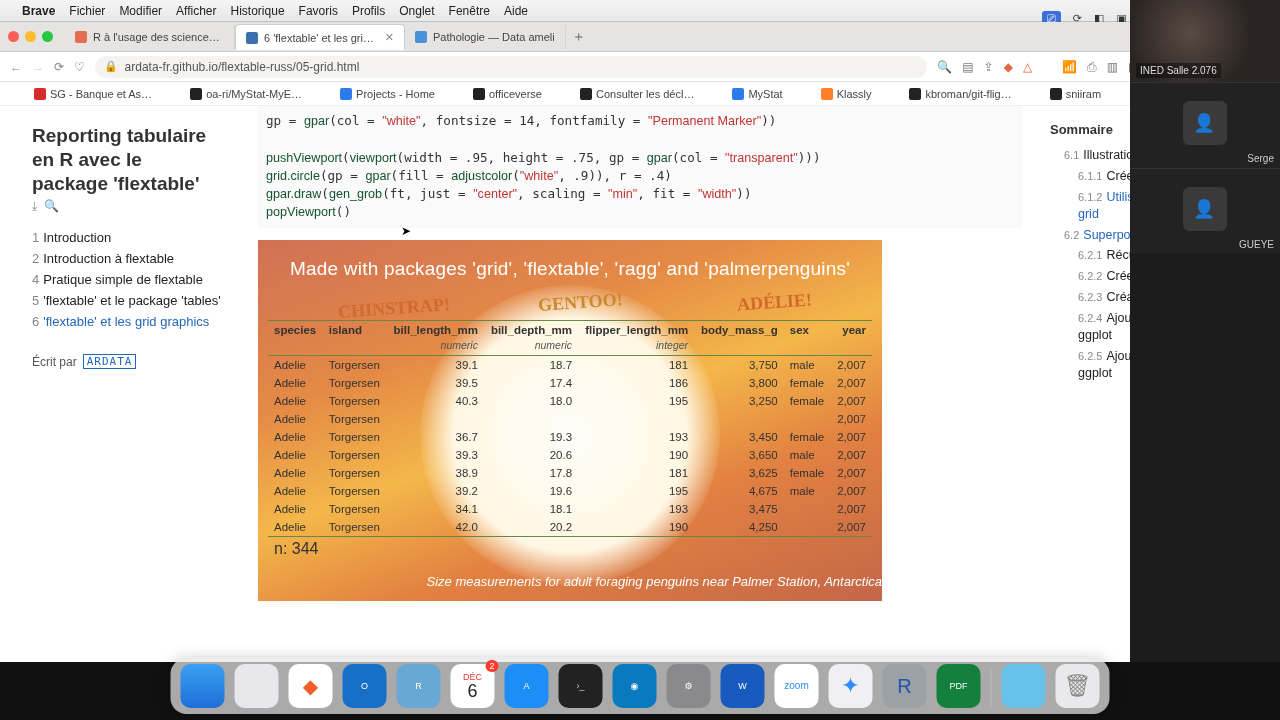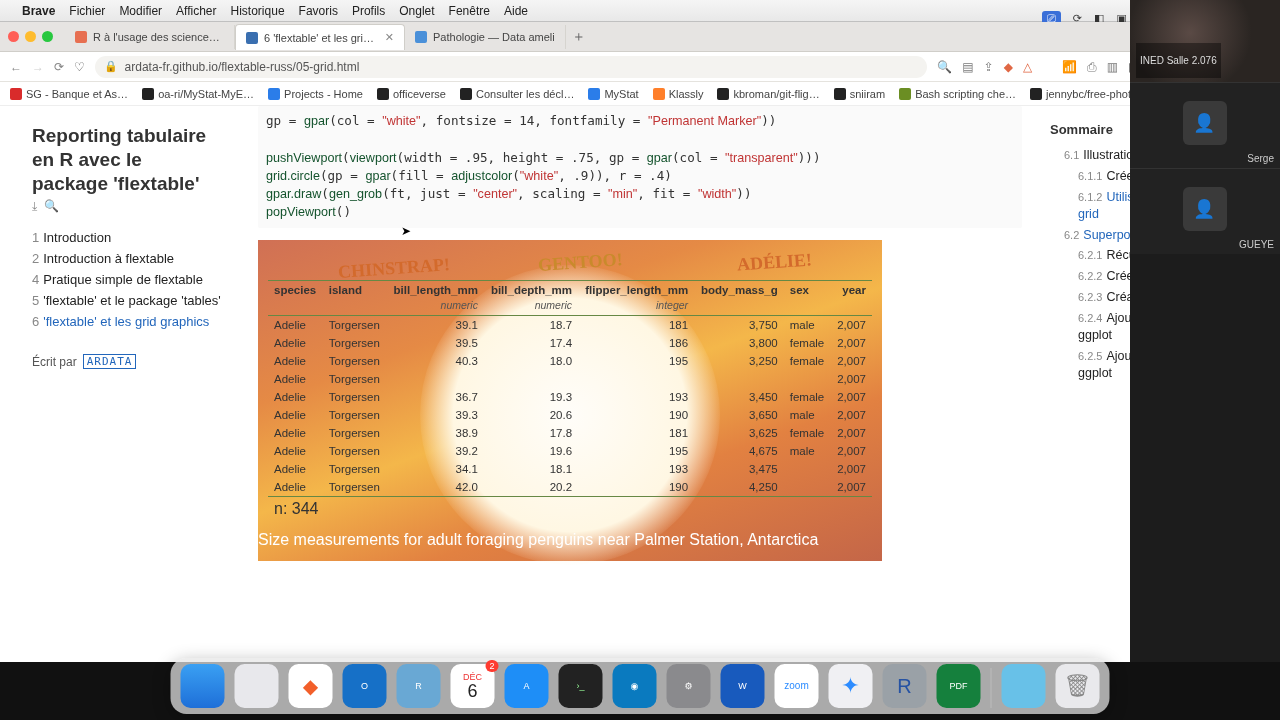--- a/index.html
+++ b/index.html
@@ -27,21 +27,21 @@
 .tabs-collapse { margin-left:auto; color:#666; font-size:10px; }
 
 .urlbar { height: 30px; background: #fff; display: flex; align-items: center; padding: 0 10px; gap: 10px; border-bottom: 1px solid #e5e3de; font-size: 12px; color:#555; }
 .urlbar .nav { display:flex; gap:10px; color:#888; }
 .urlbar .url { flex: 1; color:#555; background:#f4f3f0; border-radius:11px; height:22px; display:flex; align-items:center; padding:0 10px; gap:6px; }
 .urlbar .url .lock { color:#666; font-size:11px; }
 .urlbar .ricons { display:flex; gap:10px; color:#7a7a7a; font-size:12px; align-items:center; }
 .urlbar .ricons .shield{ color:#e06845; }
 
 .bookbar { height: 24px; background:#fff; display:flex; align-items:center; padding:0 10px; gap:14px; font-size:11px; color:#444; border-bottom:1px solid #eee;}
-.bookbar .bm { display:flex; align-items:center; gap:4px; white-space:nowrap; }
+.bookbar .bm { display:flex; align-items:center; gap:4px; white-space:nowrap;margin-left:24px; }
 .bookbar .bm .bi { width:12px;height:12px;border-radius:2px; flex:none; }
 .bookbar .more { margin-left:auto; font-size:10px; color:#666; }
 
 .content { flex:1; display:flex; overflow:hidden; }
 .left { width: 240px; padding: 18px 18px 0 32px; font-size: 13px; color:#333; }
 .left h1 { font-size: 19px; font-weight: 600; line-height: 1.25; margin-bottom: 4px; }
 .left .icons { color:#888; font-size:12px; margin-bottom: 14px; }
 .left .toc { list-style:none; }
 .left .toc li { padding: 3px 0; font-size: 13px; color:#222; }
 .left .toc li .n { color:#888; margin-right:4px;}
@@ -61,36 +61,36 @@
 .figure .labels span { position:absolute; font-family:"Comic Sans MS","Marker Felt",cursive; color:#d36a2c; font-size:18px; transform:rotate(-4deg); font-weight:bold;}
 .figure .labels .l1{ left:70px; top:0; } .figure .labels .l2{ left:270px; top:-6px; color:#c98a2c;} .figure .labels .l3{ right:60px; top:-6px;}
 .ptable { position:relative; z-index:2; width:100%; font-size:11.5px; color:#333; border-collapse:collapse; }
 .ptable th, .ptable td { padding: 3px 6px; text-align:right; }
 .ptable th { font-weight:600; font-style:normal; }
 .ptable td:first-child, .ptable th:first-child, .ptable td:nth-child(2), .ptable th:nth-child(2), .ptable td:nth-child(7), .ptable th:nth-child(7) { text-align:left; }
 .ptable thead tr:first-child th { border-top:1px solid #684; border-bottom:none;}
 .ptable thead tr.sub th { font-style:italic; color:#555; font-weight:400; font-size:10.5px; padding-top:0; padding-bottom:4px; border-bottom:1px solid #684;}
 .ptable tbody tr:last-child td { border-bottom:1px solid #684;}
 .ptable tfoot td { text-align:left; font-size:16px; padding-top:3px;}
-.figure .caption { position:absolute; bottom:12px; left:0; right:0; text-align:left; color:#fff; font-size:16px; z-index:2;}
+.figure .caption { position:absolute; bottom:12px; left:0; right:0; text-align:right; color:#fff; font-style:italic; font-size:13px; z-index:2;}
 
 .right { width:240px; padding: 16px 10px 0 10px; font-size:12.5px; color:#333; }
 .right h3 { font-size:13px; font-weight:600; margin-bottom:8px; }
 .right ul { list-style:none; }
 .right li { padding: 2px 0; line-height:1.35; }
 .right li a { text-decoration:none; color:#222;}
 .right li.lvl2 { padding-left: 14px; }
 .right li.lvl3 { padding-left: 28px; }
 .right li .num { color:#888; font-size:11px; margin-right:4px; }
 .right li.hl a { color:#2266bb; }
 
 
 .zoom { position:absolute; top:0; right:0; width:150px; height:662px; background:#1c1c1c; color:#ddd; font-size:11px; }
 .zoom .video { width:100%; height:82px; background: radial-gradient(circle at 40% 40%, #5a4a45 0%, #2a2522 60%); position:relative;}
-.zoom .video .tag { position:absolute; bottom:4px; left:6px; background:rgba(0,0,0,.4); padding:12px 4px; border-radius:0; font-size:10px;}
+.zoom .video .tag { position:absolute; bottom:4px; left:6px; background:rgba(0,0,0,.4); padding:2px 4px; border-radius:0; font-size:10px;}
 .zoom .slot { height:86px; border-top:1px solid #333; position:relative; background:#222;}
 .zoom .slot .avatar { width:44px;height:44px; background:#3a3a3a; border-radius:6px; position:absolute; left:50%; top:18px; transform:translateX(-50%); display:flex; align-items:center; justify-content:center; color:#888; font-size:18px;}
 .zoom .slot .tag { position:absolute; bottom:4px; right:6px; font-size:10px; color:#ccc;}
 
 
 .dockwrap { position:absolute; bottom:6px; left:50%; transform:translateX(-50%); }
 .dock { background: rgba(230,230,230,.72); border-radius: 16px; padding: 6px 10px; display:flex; gap: 10px; align-items:flex-end; box-shadow: 0 4px 18px rgba(0,0,0,.3); }
 .dockicon { width:44px; height:44px; border-radius:10px; position:relative; }
 .dockicon.finder{background:linear-gradient(#3aa0f3,#1e6fd8);}
 .dockicon.launch{background:#e8e8ec;}
@@ -270,20 +270,21 @@
 
     <div class="main">
       <pre class="code" id="codeblock">gp = <span class="fn">gpar</span>(col = <span class="s">"white"</span>, fontsize = 14, fontfamily = <span class="s">"Permanent Marker"</span>))
 
 <span class="fn">pushViewport</span>(<span class="fn">viewport</span>(width = .95, height = .75, gp = <span class="fn">gpar</span>(col = <span class="s">"transparent"</span>)))
 <span class="fn">grid.circle</span>(gp = <span class="fn">gpar</span>(fill = <span class="fn">adjustcolor</span>(<span class="s">"white"</span>, .9)), r = .4)
 <span class="fn">gpar.draw</span>(<span class="fn">gen_grob</span>(ft, just = <span class="s">"center"</span>, scaling = <span class="s">"min"</span>, fit = <span class="s">"width"</span>))
 <span class="fn">popViewport</span>()</pre>
 
       <div class="figure">
+        <div class="title">Made with packages 'grid', 'flextable', 'ragg' and 'palmerpenguins'</div>
         <div class="labels">
           <span class="l1">CHINSTRAP!</span>
           <span class="l2">GENTOO!</span>
           <span class="l3">ADÉLIE!</span>
         </div>
         <table class="ptable">
           <thead>
             <tr id="thead-row">
                 <th>species</th>
                 <th>island</th>

